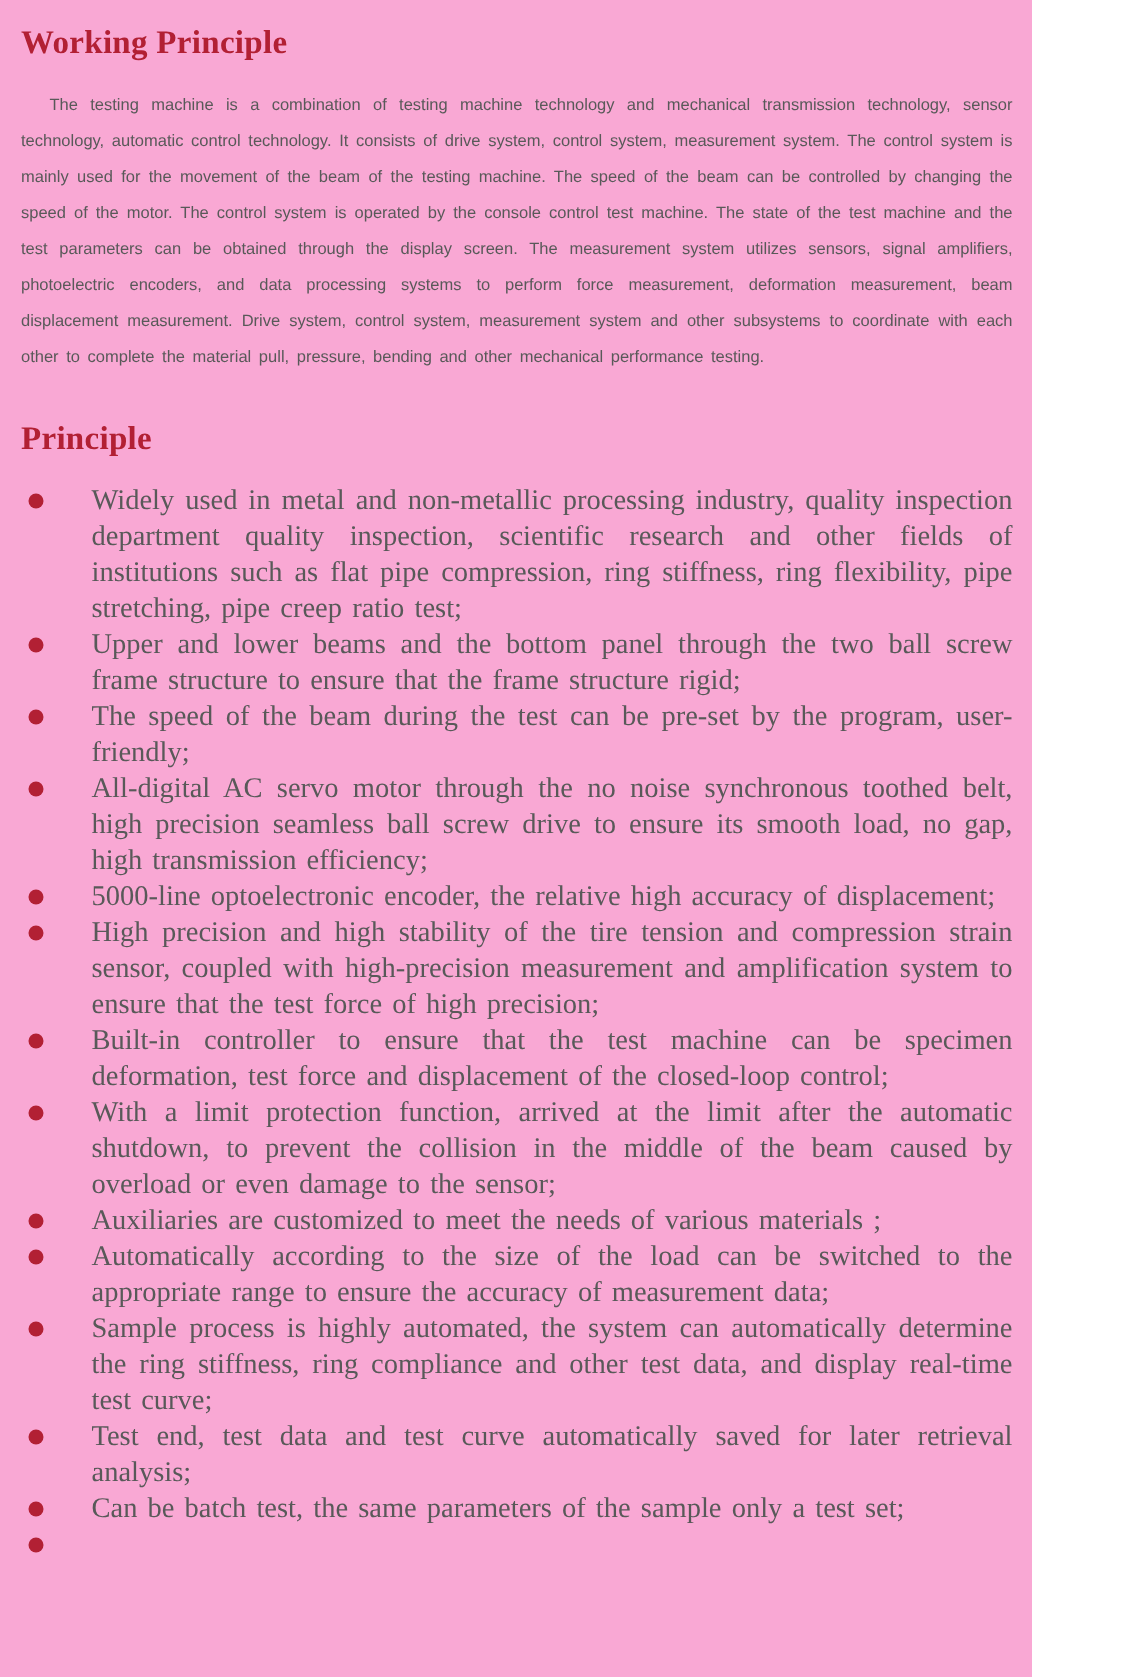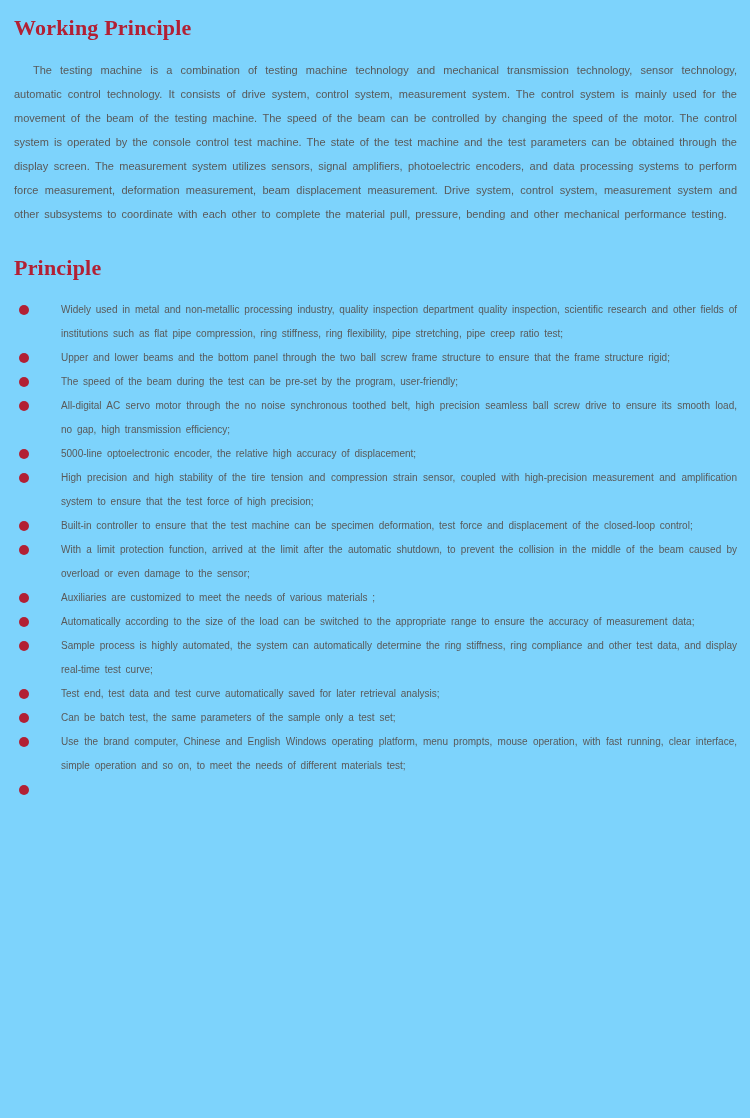--- a/index.html
+++ b/index.html
@@ -1,24 +1,24 @@
 <!DOCTYPE html>
 <html><head>
 <meta charset="utf-8">
 <style>
   html, body { margin: 0; padding: 0; background: #ffffff; }
   body { width: 750px; }
   .page {
     box-sizing: border-box;
-    width: 750px;
+    width: 688px;
     min-height: 1118px;
     padding: 12px 13px 8px 14px;
     font-family: "Liberation Sans", sans-serif;
     color: #595959;
-    background: #7dd3fc;
+    background: #f9a8d4;
   }
   .heading {
     font-family: "Liberation Serif", serif;
     font-weight: 700;
     font-size: 22px;
     line-height: 26px;
     color: #B22034;
     letter-spacing: 0.2px;
   }
   .heading-wp { margin: 3px 0 17px 0; }
@@ -28,24 +28,25 @@
     line-height: 24px;
     text-align: justify;
     word-spacing: 2px;
     text-indent: 19px;
     margin: 0 0 29px 0;
   }
   .feature-list { margin: 0; padding: 0; }
   .feature-item {
     position: relative;
     padding-left: 47px;
-    font-size: 10px;
+    font-size: 19px;
     line-height: 24px;
     text-align: justify;
     word-spacing: 2px;
+    font-family: Liberation Serif, serif;
   }
   .bullet {
     position: absolute;
     left: 5px;
     top: 7px;
     width: 10px;
     height: 10px;
     border-radius: 50%;
     background: #B22034;
   }
@@ -122,23 +123,19 @@
     <div class="feature-item">
       <span class="bullet"></span>
       <span>Test end, test data and test curve automatically saved for later retrieval analysis;</span>
     </div>
 
     <div class="feature-item">
       <span class="bullet"></span>
       <span>Can be batch test, the same parameters of the sample only a test set;</span>
     </div>
 
-    <div class="feature-item">
-      <span class="bullet"></span>
-      <span>Use the brand computer, Chinese and English Windows operating platform, menu prompts, mouse operation, with fast running, clear interface, simple operation and so on, to meet the needs of different materials test;</span>
-    </div>
 
     <div class="feature-item">
       <span class="bullet"></span>
     </div>
 
   </div>
 </div>
 
 </body></html>

